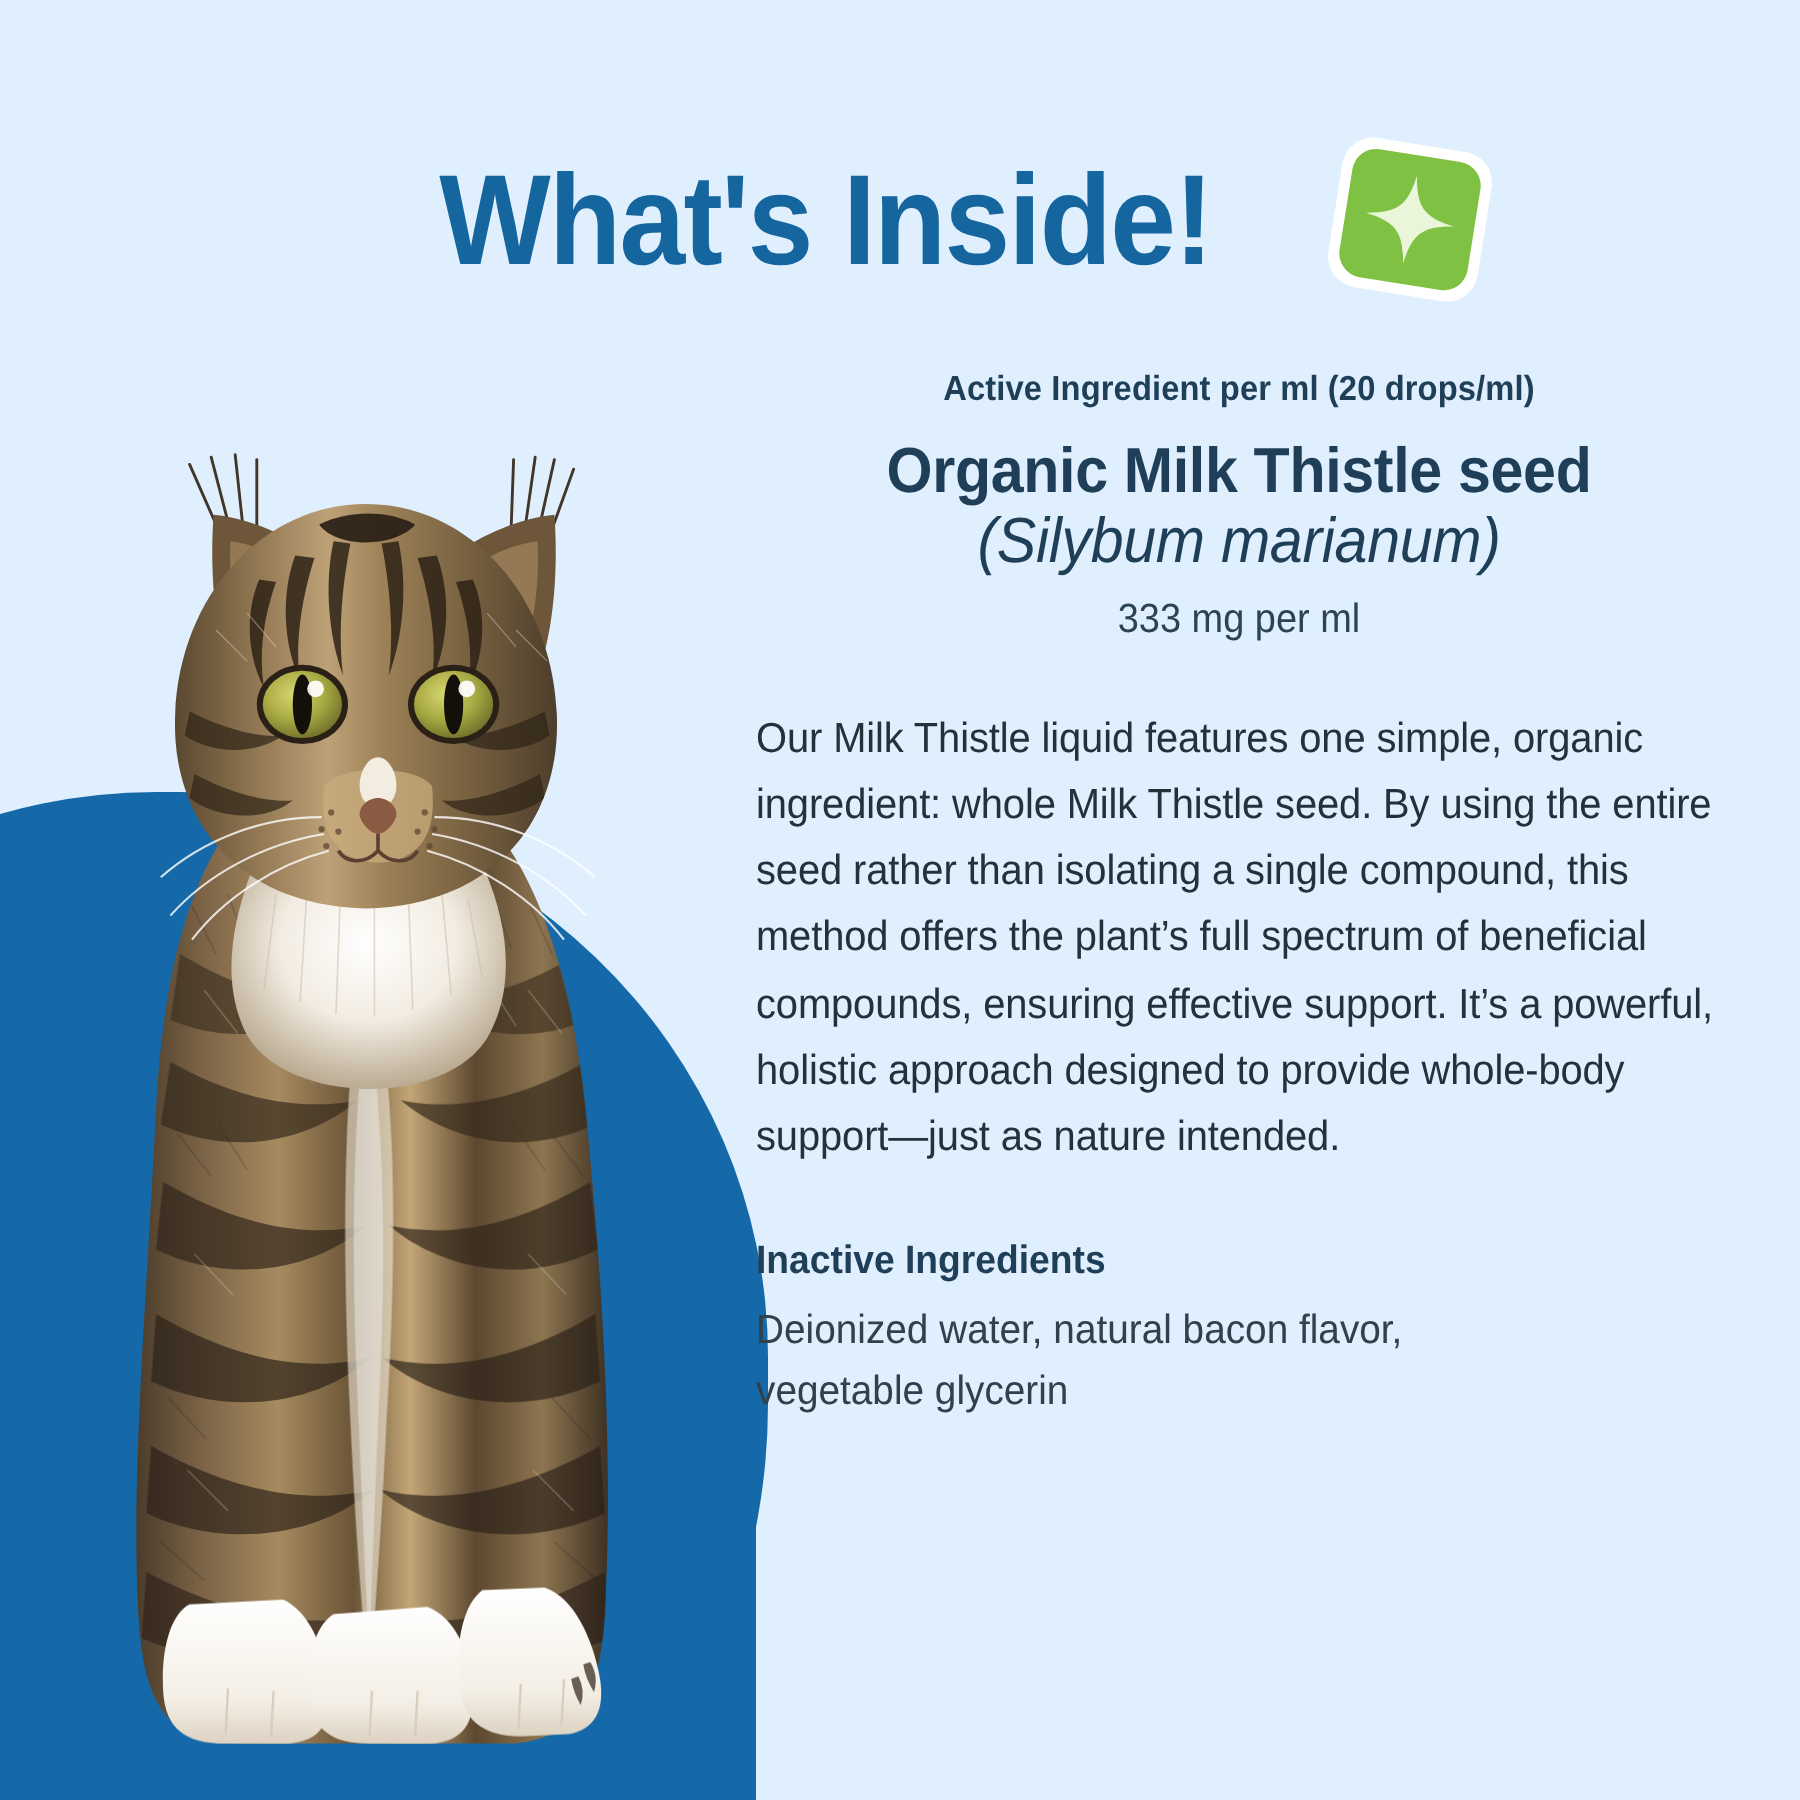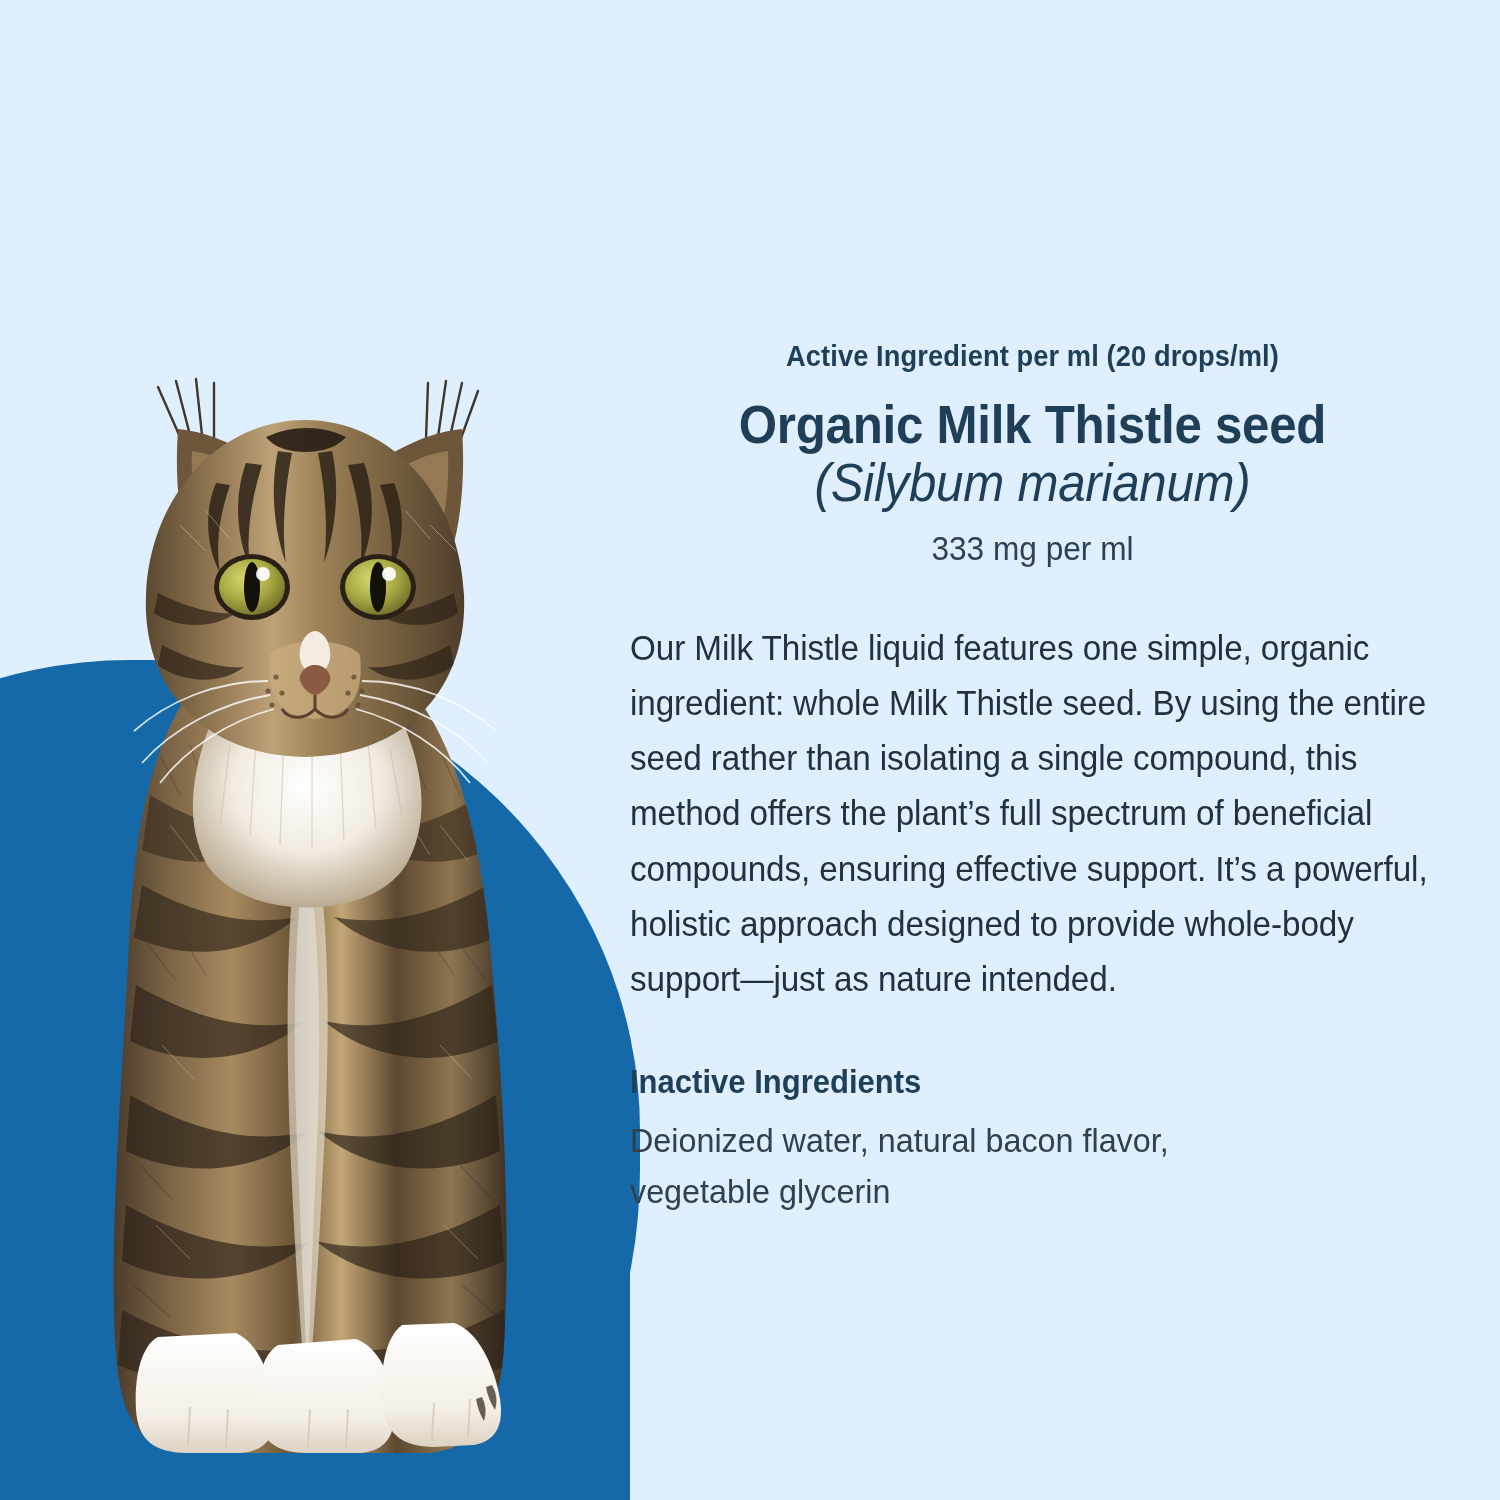--- a/index.html
+++ b/index.html
@@ -62,21 +62,21 @@
     position: relative;
     width: 150px;
     height: 150px;
     flex: 0 0 auto;
   }
 
   
   .content {
     position: absolute;
     left: 630px;
-    top: 340px;
+    top: 308px;
     width: 805px;
     z-index: 6;
   }
   .active-label {
     font-size: 29px;
     font-weight: 700;
     color: #1f3f59;
     text-align: center;
     letter-spacing: 0.1px;
     transform: scaleX(0.94);
@@ -393,20 +393,36 @@
           <path d="M240,370 C190,378 142,404 112,438"></path>
           <path d="M244,384 C198,396 156,424 130,458"></path>
           <path d="M332,356 C384,356 432,376 466,406"></path>
           <path d="M330,370 C380,378 428,404 458,438"></path>
           <path d="M326,384 C372,396 414,424 440,458"></path>
         </g>
       </g>
     </svg>
   </div>
 
+  <div class="title-row">
+    <div class="page-title">What's Inside!</div>
+    <div class="badge">
+      <svg viewBox="0 0 150 150" xmlns="http://www.w3.org/2000/svg">
+        <g transform="rotate(9 75 75)">
+          <rect x="12" y="12" width="126" height="126" rx="26" ry="26" fill="#ffffff"></rect>
+          <rect x="21" y="21" width="108" height="108" rx="20" ry="20" fill="#7fc243"></rect>
+          <path d="M75 38
+                   C79 64, 86 71, 112 75
+                   C86 79, 79 86, 75 112
+                   C71 86, 64 79, 38 75
+                   C64 71, 71 64, 75 38 Z" fill="#e9f6da"></path>
+        </g>
+      </svg>
+    </div>
+  </div>
 
   <div class="content">
 
     <div class="active-label">Active Ingredient per ml (20 drops/ml)</div>
 
     <div class="ingredient-name">Organic Milk Thistle seed</div>
 
     <div class="ingredient-latin">(Silybum marianum)</div>
 
     <div class="ingredient-dose">333 mg per ml</div>

